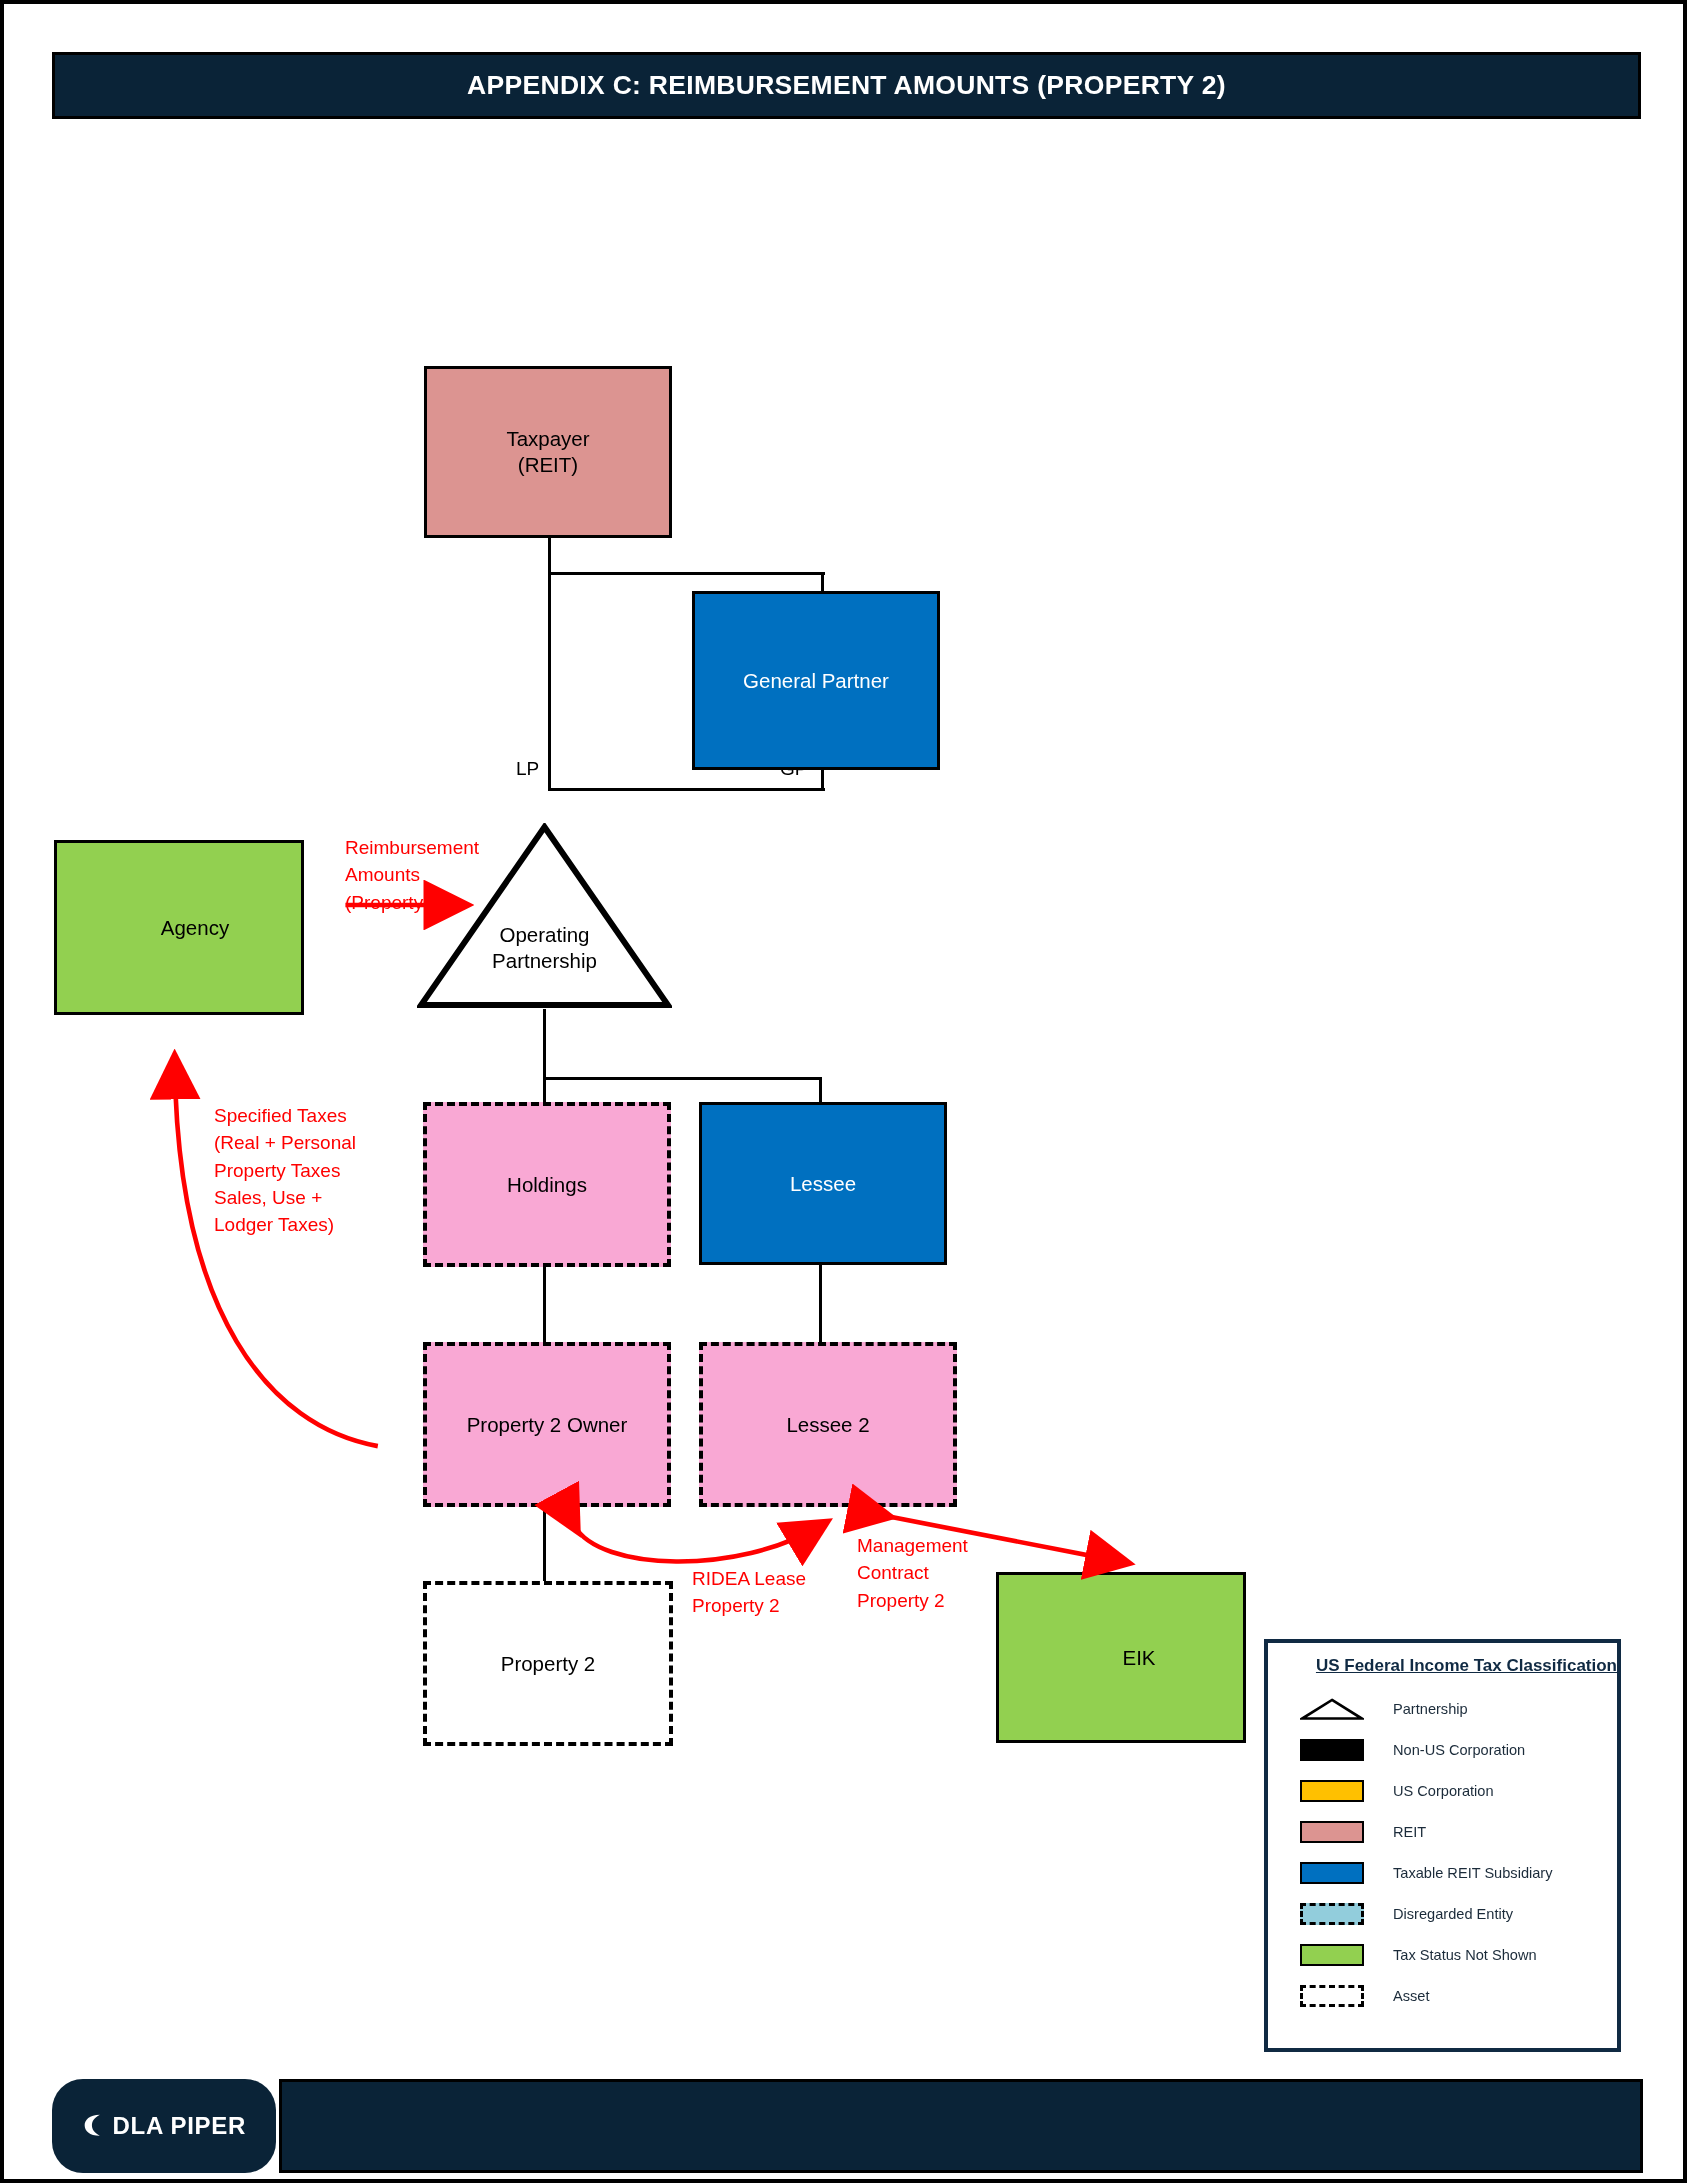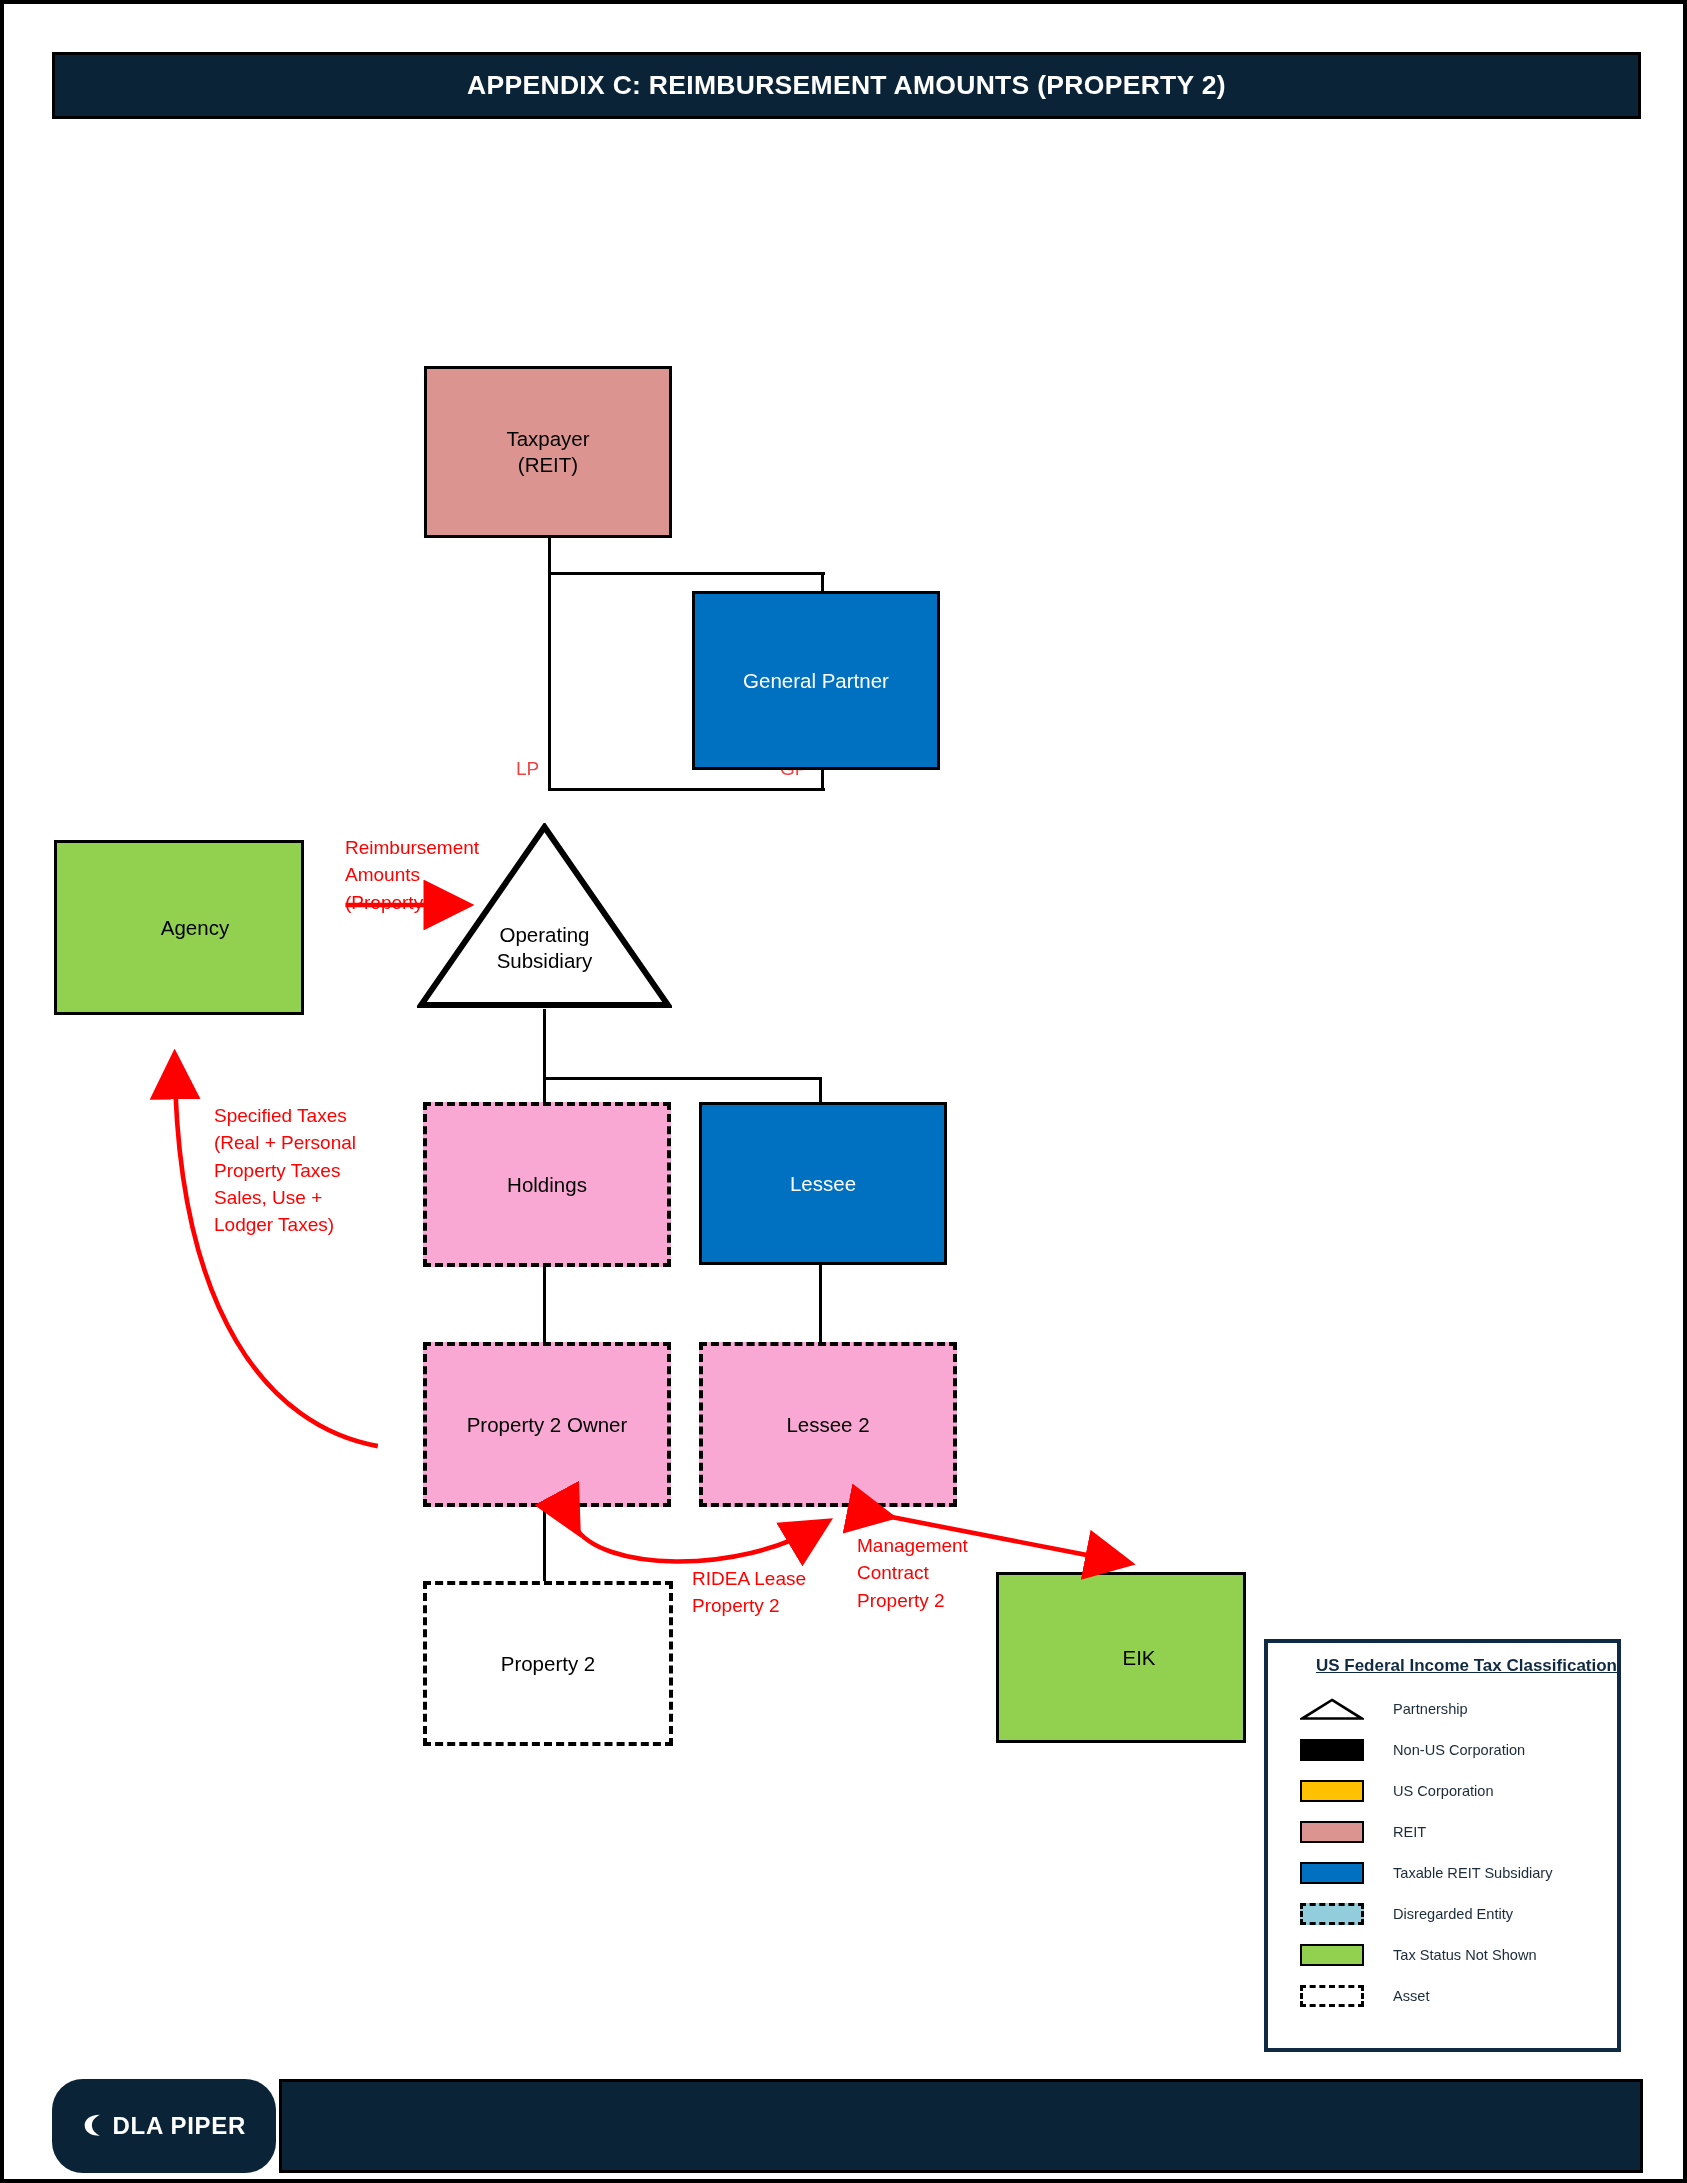--- a/index.html
+++ b/index.html
@@ -44,21 +44,21 @@
   #op-label{
     position:absolute;left:0;top:99px;width:255px;text-align:center;
     font-size:20.5px;line-height:1.28;color:#000;white-space:pre-line;
     font-family:"Liberation Sans", sans-serif;
   }
   
   .ln{position:absolute;background:#000000;}
   .vline{width:3.3px;}
   .hline{height:3.3px;}
   .edge-label{
-    position:absolute;font-size:19px;color:#ef4444;
+    position:absolute;font-size:19px;color:#000000;
     font-family:"Liberation Sans", sans-serif;
   }
   
   .ann{
     position:absolute;color:#FF0000;font-size:19px;line-height:1.44;
     font-family:"Liberation Sans", sans-serif;white-space:pre-line;
   }
   .redsvg{position:absolute;left:0;top:0;pointer-events:none;}
   
   #legend{
@@ -134,21 +134,21 @@
 
   <div class="node solid green" style="left:50px;top:836px;width:250px;height:175px;padding-left:32px;">
     <span>Agency</span>
   </div>
 
   <div id="op-wrap">
     <svg width="255" height="186" viewBox="0 0 385 281">
       <polygon points="192.5,6 379,275 6,275" fill="#ffffff" stroke="#000000" stroke-width="9"></polygon>
     </svg>
     <div id="op-label">Operating
-Subsidiary</div>
+Partnership</div>
   </div>
 
   <div class="node dashed dre" style="left:419px;top:1098px;width:248px;height:165px;">
     <span>Holdings</span>
   </div>
 
   <div class="node solid trs" style="left:695px;top:1098px;width:248px;height:163px;">
     <span>Lessee</span>
   </div>
 

